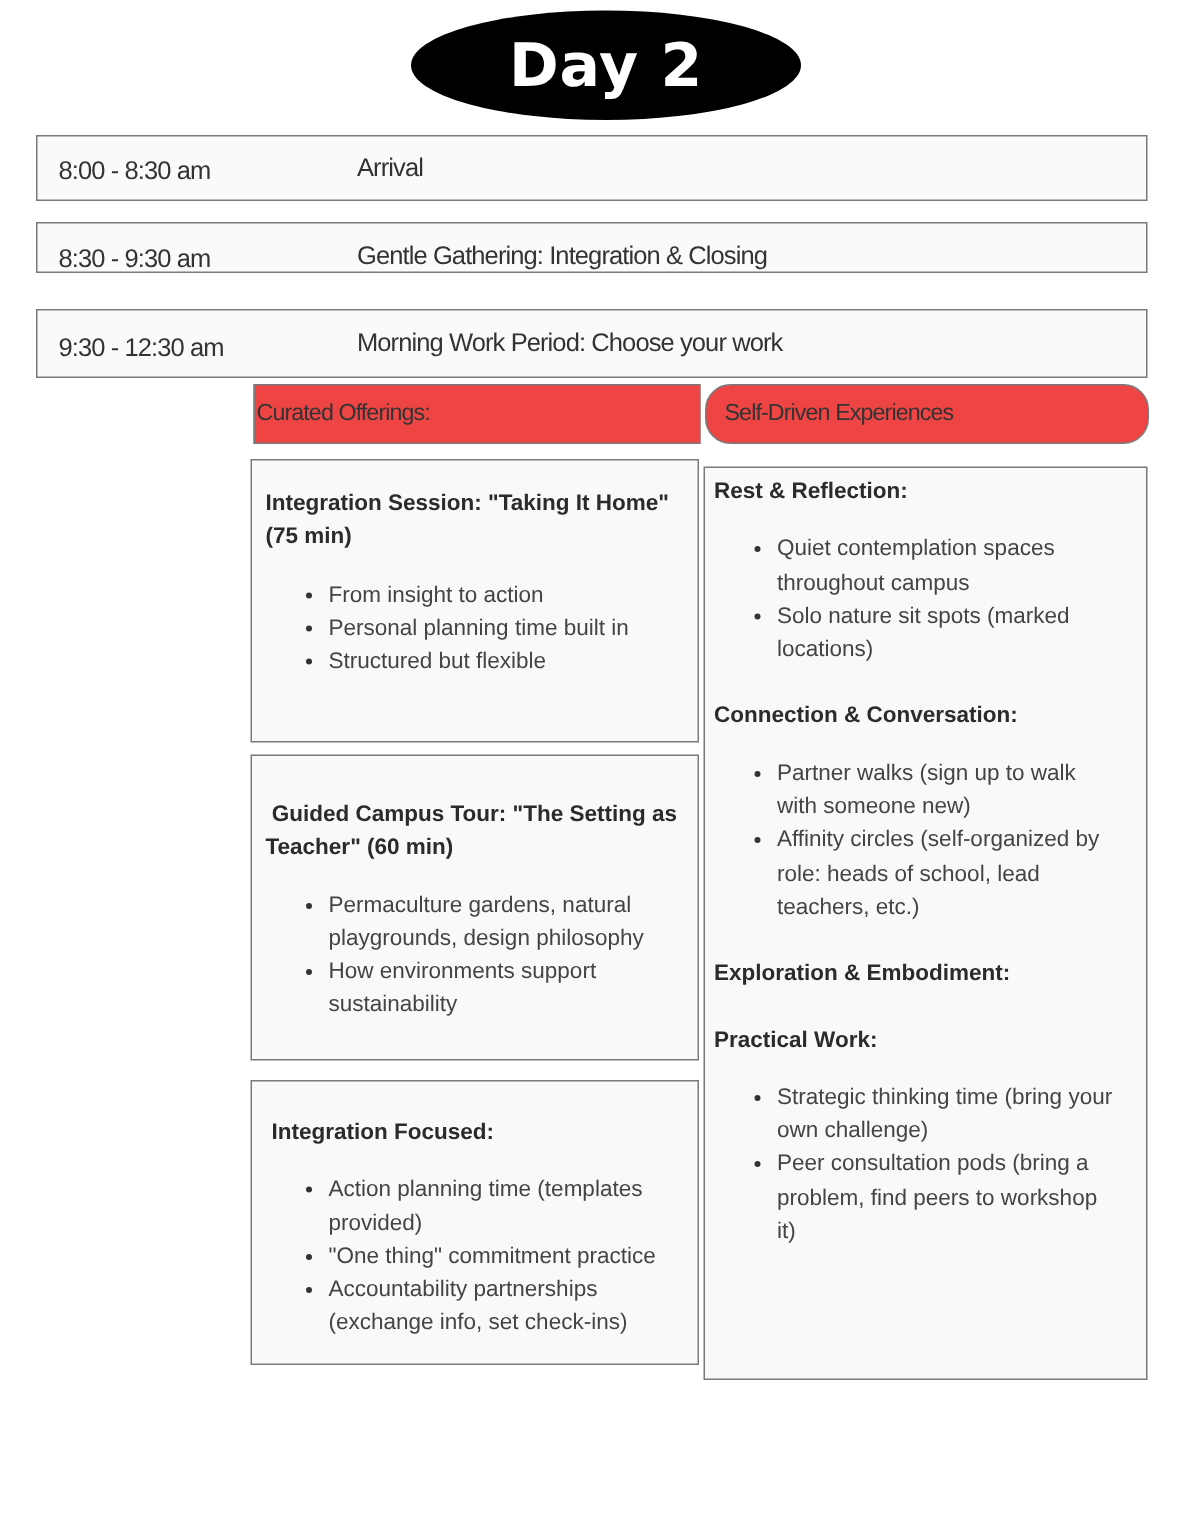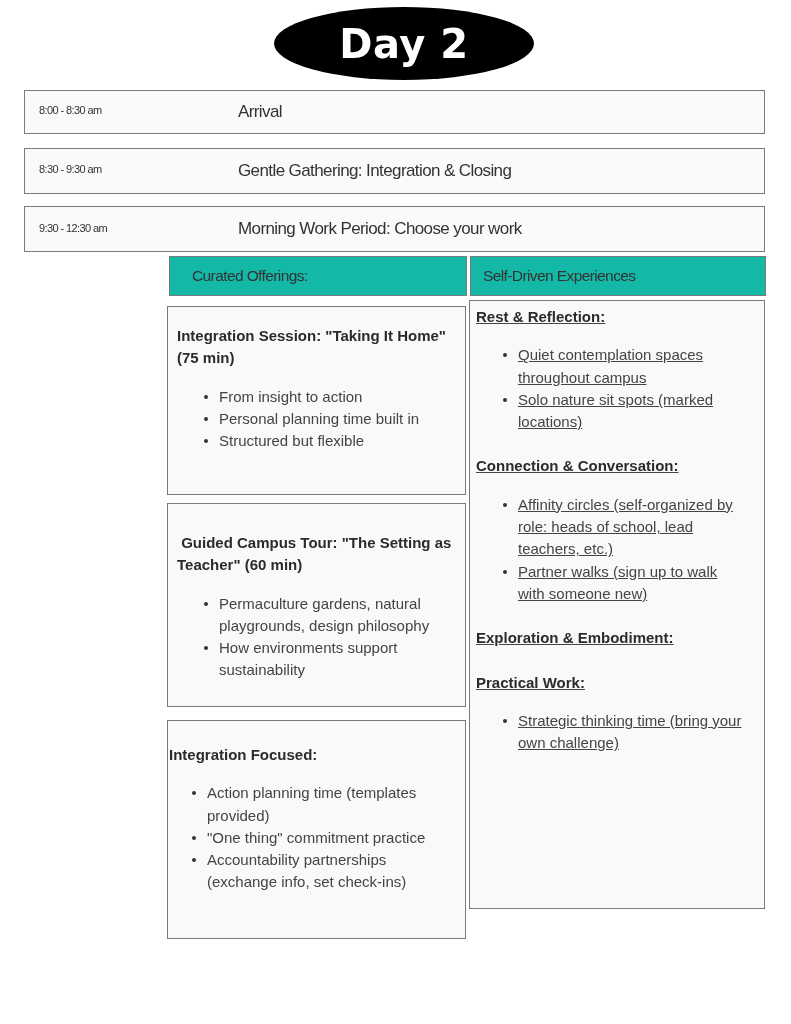--- a/index.html
+++ b/index.html
@@ -40,41 +40,41 @@
       width: 741px;
       height: 44px;
       border: 1.5px solid #7a7a7a;
       background: #fafafa;
       box-sizing: border-box;
     }
     .sched-row .time {
       position: absolute;
       left: 14px;
       top: 13px;
-      font-size: 11px;
+      font-size: 17px;
       letter-spacing: -0.6px;
       color: #333;
     }
     .sched-row .event {
       position: absolute;
       left: 213px;
       top: 11px;
       font-size: 17px;
       letter-spacing: -0.6px;
       color: #333;
     }
     .col-header {
       position: absolute;
       height: 40px;
       border: 1.5px solid #7a7a7a;
-      background: #14b8a6;
+      background: #ef4444;
       box-sizing: border-box;
       font-size: 15.5px;
       letter-spacing: -0.6px;
-      padding: 10px 0 0 22px;
+      padding: 10px 0 0 1px;
       color: #333;
     }
     .box {
       position: absolute;
       border: 1.5px solid #7a7a7a;
       background: #f9f9f9;
       box-sizing: border-box;
       font-size: 15px;
       line-height: 22.3px;
       color: #444;
@@ -111,75 +111,76 @@
 <body>
 
 <div class="title-pill" style="background: #000000;">
   <span>Day 2</span>
 </div>
 
 <div class="sched-row" style="top:90px;">
   <span class="time">8:00 - 8:30 am</span>
   <span class="event">Arrival</span>
 </div>
-<div class="sched-row" style="top:148px; height:46px;">
+<div class="sched-row" style="top:148px; height:34px;">
   <span class="time" style="top:14px;">8:30 - 9:30 am</span>
   <span class="event" style="top:12px;">Gentle Gathering: Integration &amp; Closing</span>
 </div>
 <div class="sched-row" style="top:206px; height:46px;">
   <span class="time" style="top:15px;">9:30 - 12:30 am</span>
   <span class="event" style="top:12px;">Morning Work Period: Choose your work</span>
 </div>
 
 <div class="col-header" style="left:169px; top:256px; width:298px;">Curated Offerings:</div>
-<div class="col-header" style="left:470px; top:256px; width:296px; padding-left:12px;">Self-Driven Experiences</div>
+<div class="col-header" style="left:470px; top:256px; width:296px; padding-left:12px;border-radius:17px;">Self-Driven Experiences</div>
 
 <div class="box" style="left:167px; top:306px; width:299px; height:189px; padding:18px 8px 0 9px;">
   <h4>Integration Session: "Taking It Home" (75 min)</h4>
   <ul>
     <li>From insight to action</li>
     <li>Personal planning time built in</li>
     <li>Structured but flexible</li>
   </ul>
 </div>
 
 <div class="box" style="left:167px; top:503px; width:299px; height:204px; padding:28px 8px 0 9px;">
   <h4 style="white-space:pre-wrap;"> Guided Campus Tour: "The Setting as Teacher" (60 min)</h4>
   <ul>
     <li>Permaculture gardens, natural playgrounds, design philosophy</li>
     <li>How environments support sustainability</li>
   </ul>
 </div>
 
-<div class="box" style="left:167px; top:720px; width:299px; height:219px; padding:23px 8px 0 1px;">
+<div class="box" style="left:167px; top:720px; width:299px; height:190px; padding:23px 8px 0 13px;">
   <h4>Integration Focused:</h4>
   <ul style="padding-left:22px;">
     <li>Action planning time (templates provided)</li>
     <li>"One thing" commitment practice</li>
     <li>Accountability partnerships (exchange info, set check-ins)</li>
   </ul>
 </div>
 
-<div class="box" style="left:469px; top:300px; width:296px; height:609px; padding:5px 6px 0 6px;text-decoration:underline;">
+<div class="box" style="left:469px; top:311px; width:296px; height:609px; padding:5px 6px 0 6px;">
   <div class="group">
     <h4>Rest &amp; Reflection:</h4>
     <ul>
       <li>Quiet contemplation spaces throughout campus</li>
       <li>Solo nature sit spots (marked locations)</li>
     </ul>
   </div>
   <div class="group">
     <h4>Connection &amp; Conversation:</h4>
     <ul>
+      <li>Partner walks (sign up to walk with someone new)</li>
       <li>Affinity circles (self-organized by role: heads of school, lead teachers, etc.)</li>
-      <li>Partner walks (sign up to walk with someone new)</li>
     </ul>
   </div>
   <div class="group">
     <h4>Exploration &amp; Embodiment:</h4>
   </div>
   <div class="group">
     <h4>Practical Work:</h4>
     <ul>
       <li>Strategic thinking time (bring your own challenge)</li>
+      <li>Peer consultation pods (bring a problem, find peers to workshop it)</li>
     </ul>
   </div>
 </div>
 
 </body></html>

